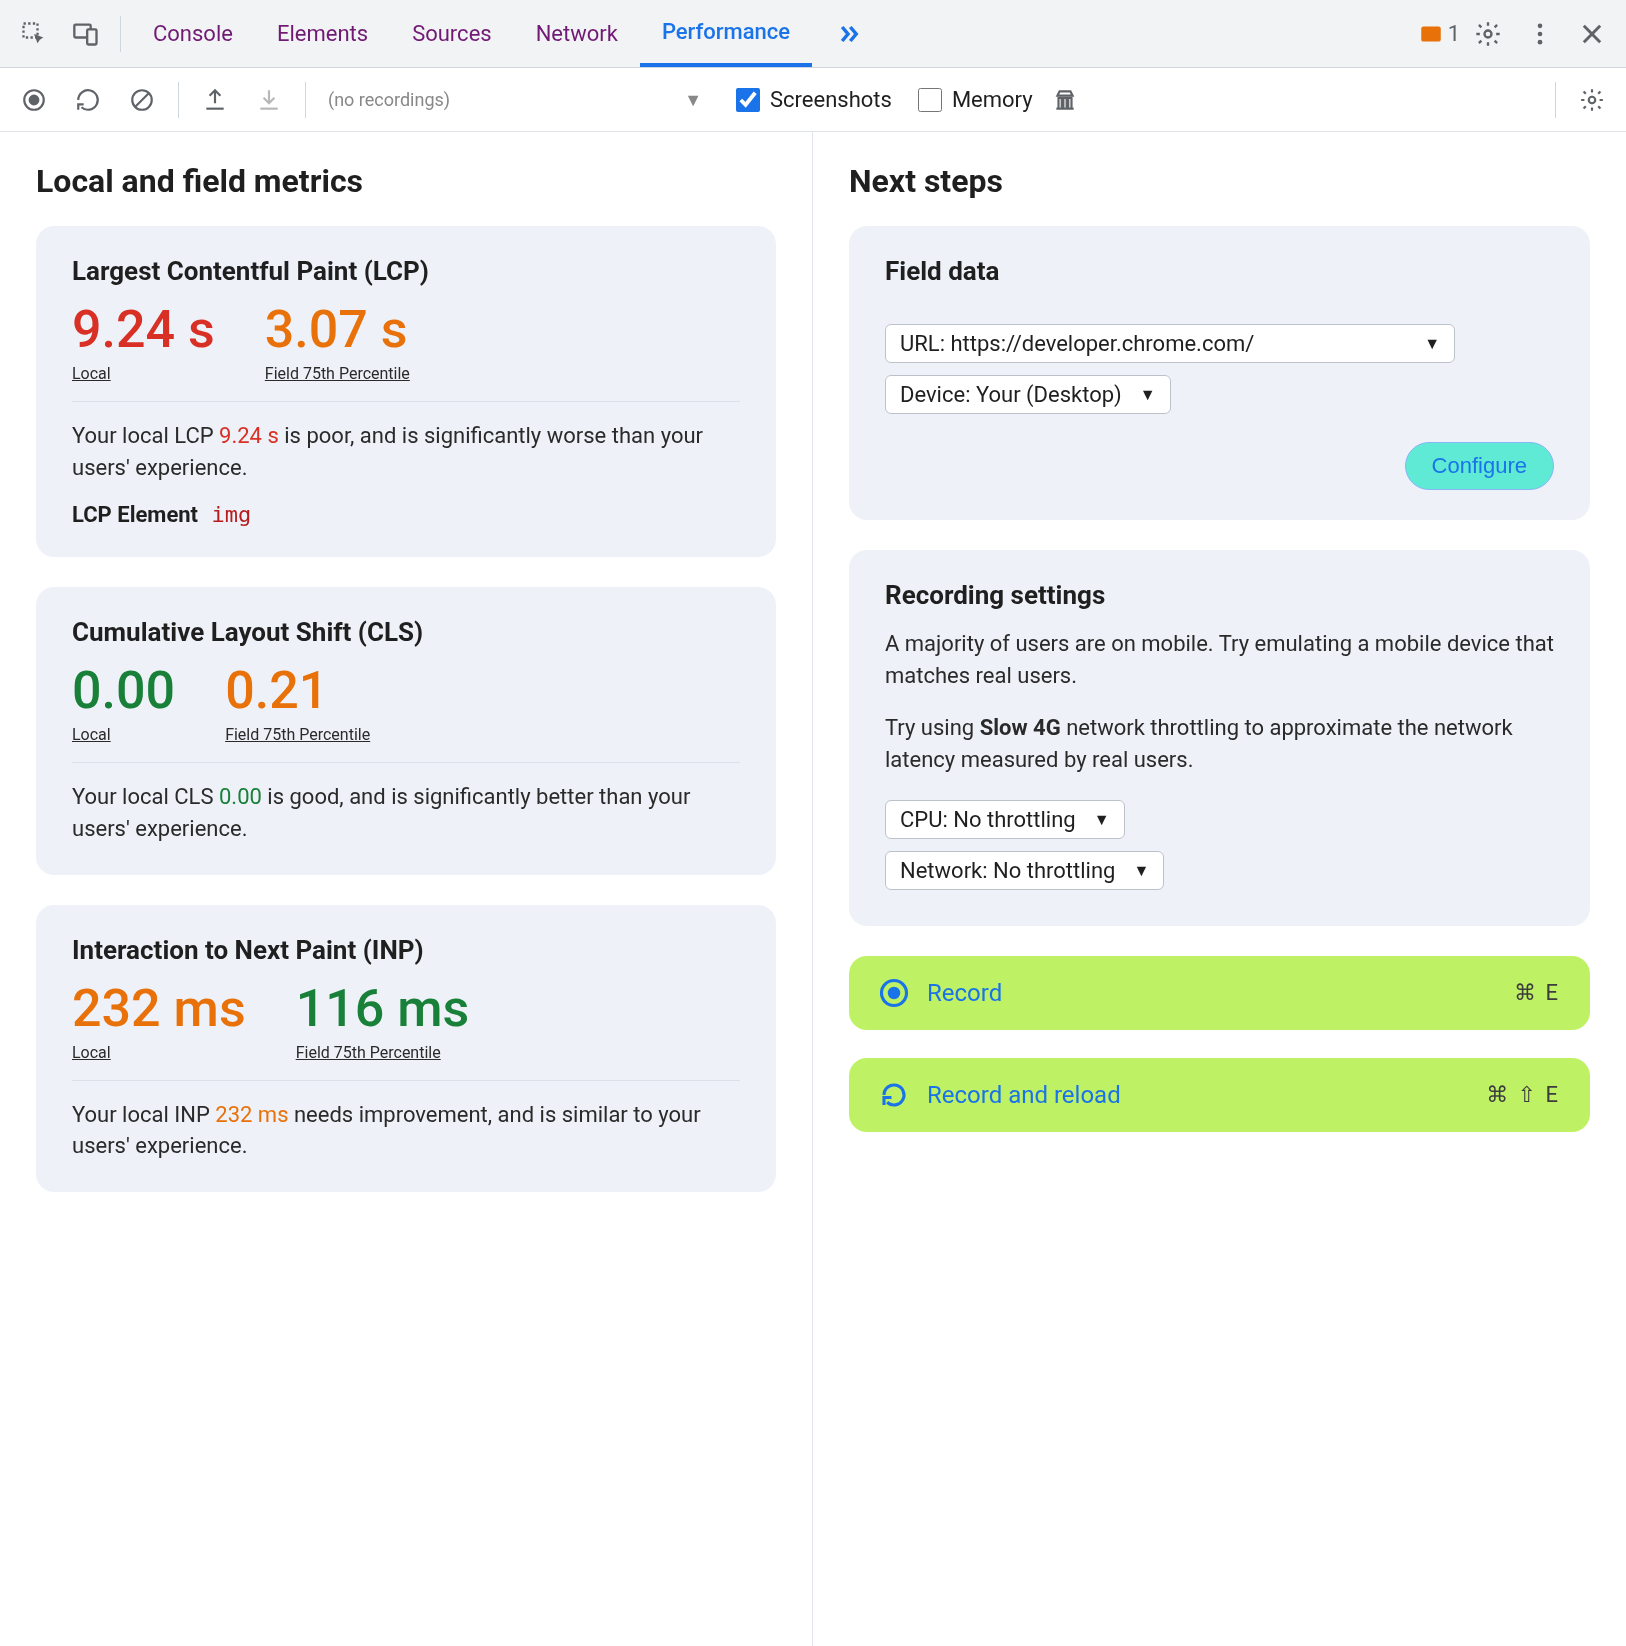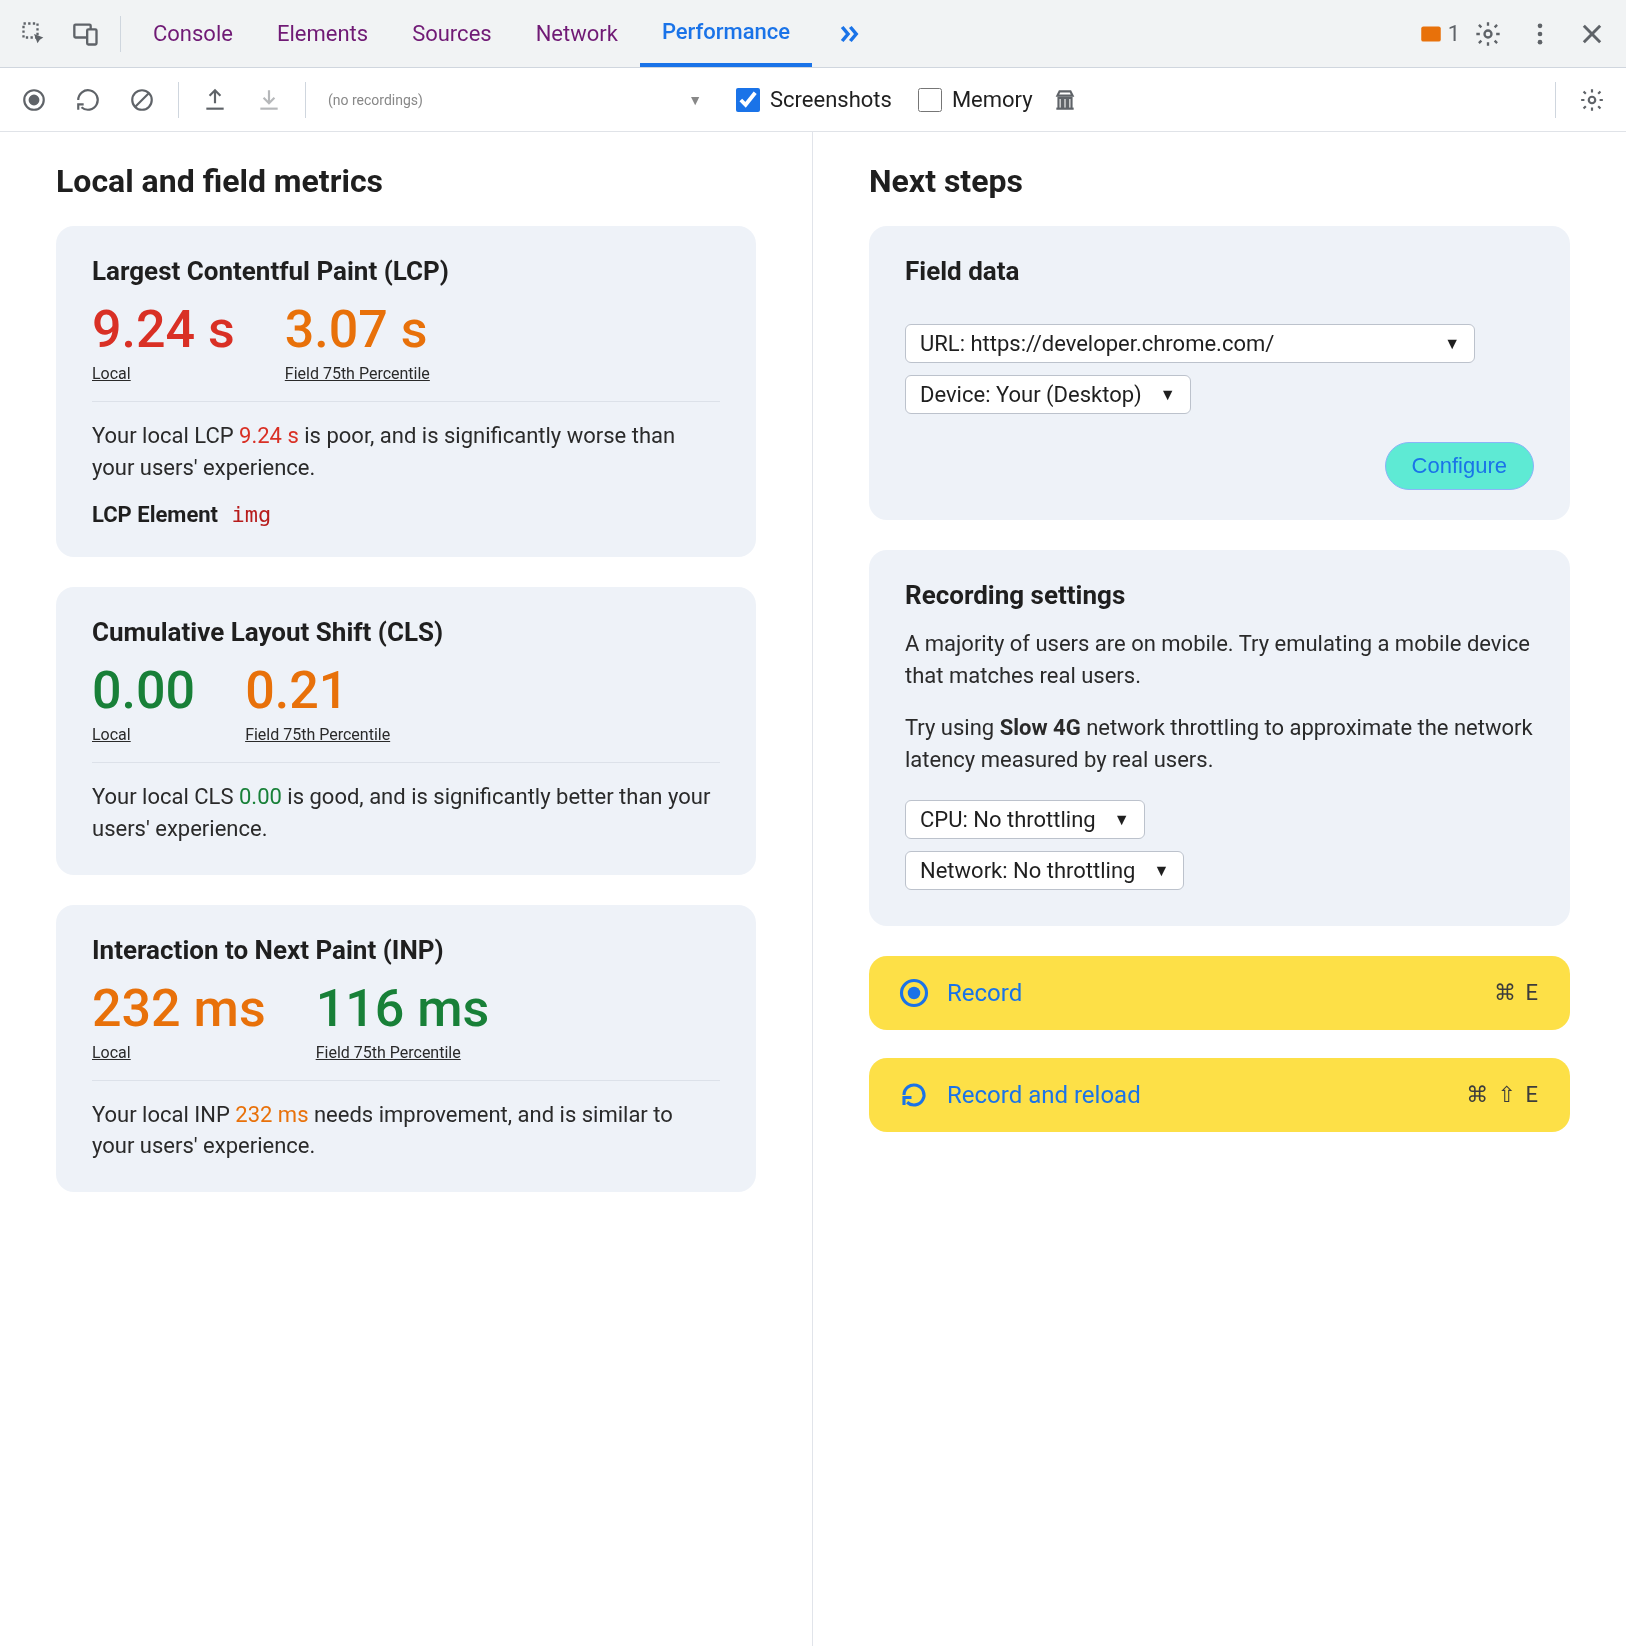--- a/index.html
+++ b/index.html
@@ -66,38 +66,38 @@
   width: 44px; height: 44px;
   display: flex; align-items: center; justify-content: center;
   color: #5f6368;
 }
 .toolbar .icon-btn svg { width: 26px; height: 26px; }
 .toolbar .vdiv { width: 1px; height: 36px; background: #cfd6de; margin: 0 4px; }
 .toolbar .recordings {
   display: flex; align-items: center;
   flex: 0 0 390px;
   color: #888;
-  font-size: 14px;
+  font-size: 18px;
   padding: 0 8px;
   justify-content: space-between;
 }
 .toolbar .recordings .caret { color: #888; }
 .toolbar .chk {
   display: flex; align-items: center; gap: 10px;
   margin-left: 16px;
 }
 .toolbar .chk input { width: 24px; height: 24px; accent-color: #1a73e8; }
 
 
 .main {
   display: flex;
   height: calc(100% - 132px);
 }
 .col {
-  padding: 30px 56px;
+  padding: 30px 36px;
 }
 .col-left { width: 50%; border-right: 1px solid #e1e4ea; }
 .col-right { width: 50%; }
 h2.section-title { font-size: 32px; font-weight: 700; margin-bottom: 26px; }
 
 
 .card {
   background: #eef2f8;
   border-radius: 18px;
   padding: 30px 36px;
@@ -139,21 +139,21 @@
   border: 1.5px solid #8ab4f8;
   color: #1a73e8;
   border-radius: 999px;
   padding: 10px 26px;
   font-size: 22px;
   background: #5eead4;
 }
 
 .rec-card {
   display: flex; align-items: center;
-  background: #fde047;
+  background: #bef264;
   border-radius: 18px;
   padding: 22px 30px;
   margin-bottom: 28px;
   gap: 18px;
 }
 .rec-card .label { color: #1a73e8; font-size: 24px; flex: 1; }
 .rec-card .kbd { font-size: 22px; color: #3c3c3c; letter-spacing: 2px; }
 .rec-card svg { width: 30px; height: 30px; }
 
 .bold { font-weight: 700; }

